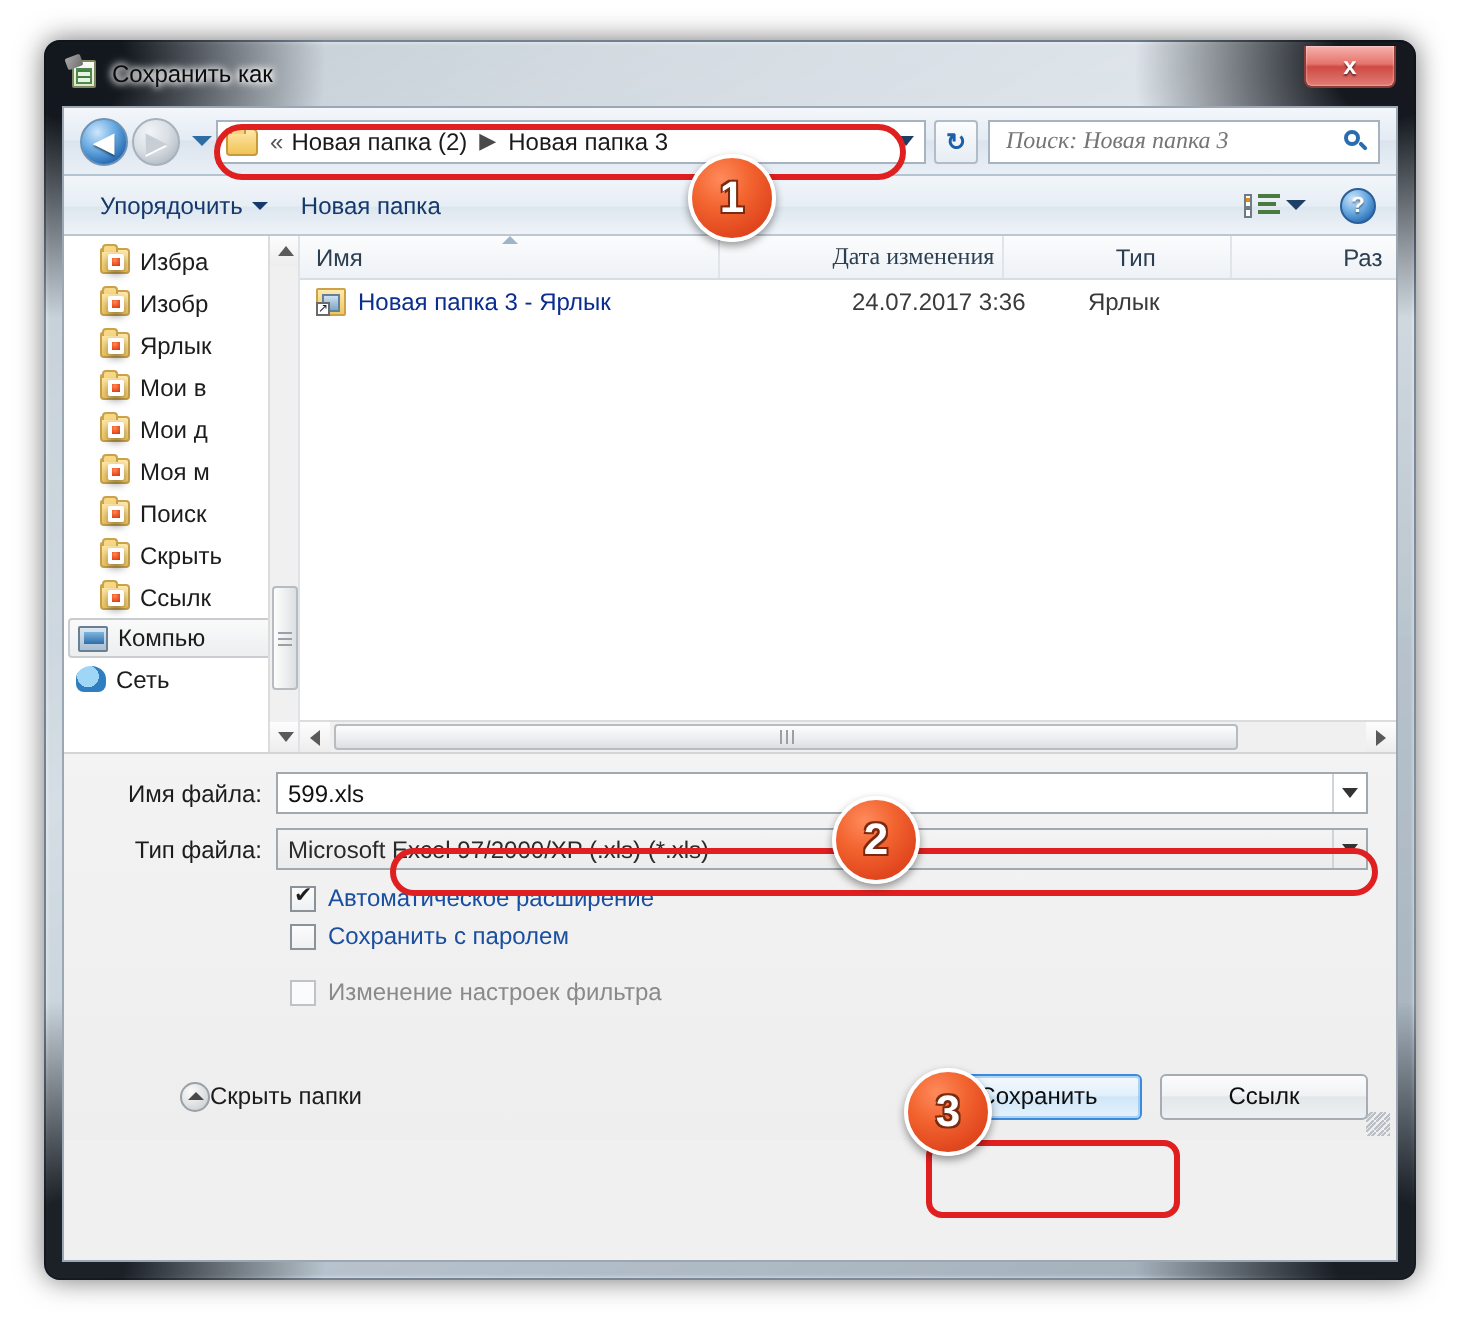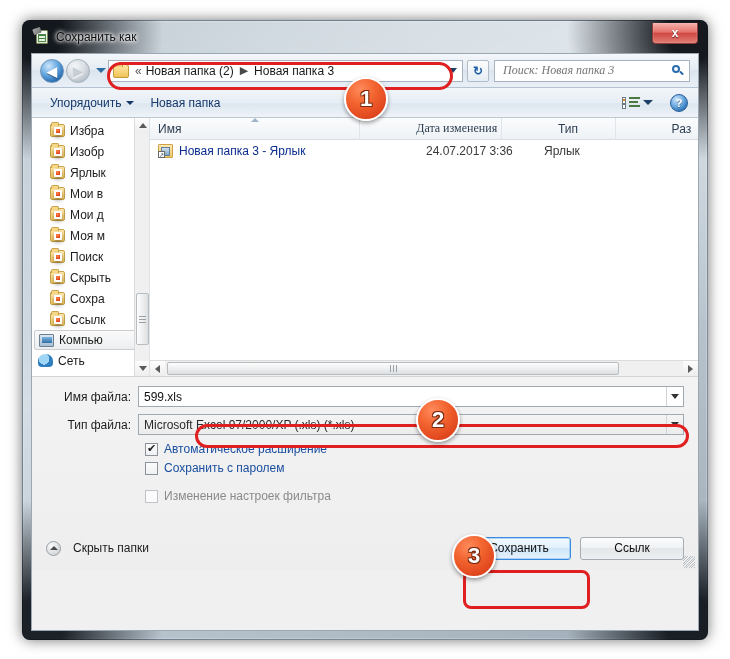--- a/index.html
+++ b/index.html
@@ -441,21 +441,21 @@
   .chkbox.disabled { background:#fbfbfb; border-color:#bfc3c7; }
   .chklabel { font-size:12px; color:#1a4fa0; line-height:14px; max-width:175px; }
   .chklabel.disabled { color:#8a8a8a; }
   .chkrow.gap { margin-top: 14px; }
 
   
   .footer {
     position:absolute; left:0; right:0; bottom:0; height:44px;
     display:flex; align-items:center; padding: 0 14px;
   }
-  .hidefolders { display:flex; align-items:center; gap:12px; cursor:pointer; }
+  .hidefolders { display:flex; align-items:center; gap:0; cursor:pointer;margin-left:44px; }
   .hf-circle {
     width:15px; height:15px; border-radius:50%;
     background: radial-gradient(circle at 35% 30%, #fbfbfb, #d6d9dc 70%, #b9bec3);
     border:1px solid #9aa0a6;
     display:flex; align-items:center; justify-content:center;
   }
   .hf-circle i { border-left:4px solid transparent; border-right:4px solid transparent; border-bottom:4px solid #4a4a4a; display:block;}
   .hf-text { font-size:12px; color:#1c1c1c; }
   .btnrow { margin-left:auto; display:flex; gap:9px; }
   .wbtn {
@@ -634,26 +634,20 @@
             <span>Поиск</span>
           </div>
           <div class="np-item">
             <span class="folder-ic">
                 <span class="badge bg-desk"></span>
               </span>
             <span>Скрыть</span>
           </div>
           <div class="np-item">
             <span class="folder-ic">
-                <span class="badge bg-game"></span>
-              </span>
-            <span>Сохра</span>
-          </div>
-          <div class="np-item">
-            <span class="folder-ic">
                 <span class="badge bg-link"></span>
               </span>
             <span>Ссылк</span>
           </div>
           <div class="np-item root selected">
             <span class="pc-ic"></span>
             <span>Компью</span>
           </div>
           <div class="np-item root">
             <span class="net-ic"></span>

